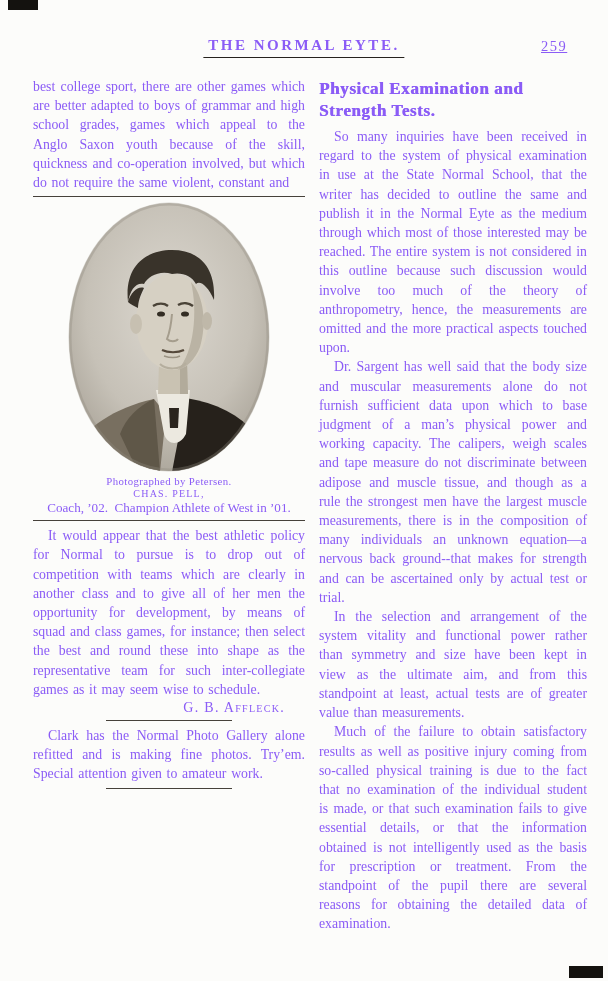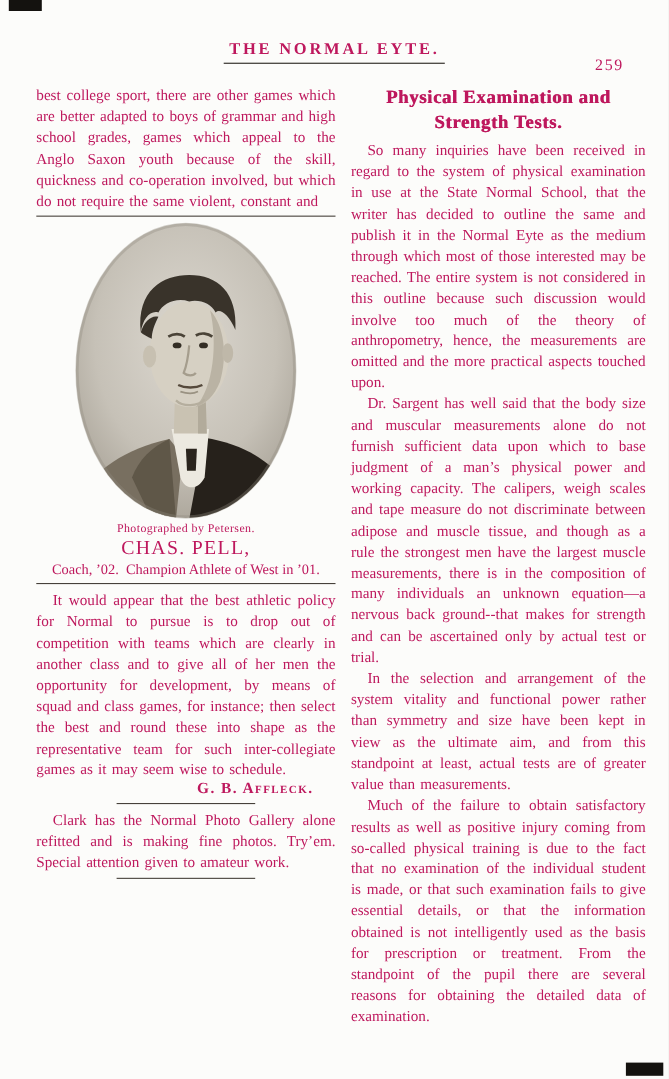--- a/index.html
+++ b/index.html
@@ -1,61 +1,61 @@
 <!DOCTYPE html>
 <html><head>
 <meta charset="utf-8">
 <style>
   html,body { margin:0; padding:0; background:#e9e7e2; }
   .page {
     position:relative; width:608px; height:981px; margin:0 auto;
     background:#fcfcfa; overflow:hidden;
     font-family:"Liberation Serif","DejaVu Serif",serif;
-    color:#be185d;
+    color:#8b5cf6;
   }
   .corner-mark { position:absolute; background:#14120f; }
   .corner-mark.tl { left:8px; top:0; width:30px; height:10px; }
   .corner-mark.br { left:569px; top:966px; width:34px; height:12px; }
 
   .masthead {
     position:absolute; top:37px; left:50%; transform:translateX(-50%);
     font-weight:bold; font-size:15px; letter-spacing:2.5px; white-space:nowrap;
     padding:0 5px 3px; border-bottom:1.6px solid #26221d;
   }
-  .pagenum { position:absolute; top:52px; left:541px; font-size:14.5px; letter-spacing:1.5px; }
+  .pagenum { position:absolute; top:38px; left:541px; font-size:14.5px; letter-spacing:1.5px;text-decoration:underline; }
 
   .col { position:absolute; top:77px; text-align:justify; }
   .col.left  { left:33px;  width:272px; }
   .col.right { left:319px; width:268px; }
 
   .body {
     margin:0; font-size:13.8px; line-height:19.2px;
     text-indent:15px; word-spacing:0.09em;
   }
   .noindent { text-indent:0; }
 
   .blackletter {
-    margin:1px 0 6px; text-align:center; text-indent:0;
+    margin:1px 0 6px; text-indent:0;
     font-size:17px; line-height:21.5px; font-weight:bold;
     letter-spacing:0.6px; text-shadow:0.5px 0 0 currentColor;
   }
 
   .rule { border:none; border-top:1.4px solid #46413a; margin:0; }
   .rule.full  { margin:4px 0 5px; }
   .rule.short { width:126px; margin:4px auto 5px; }
 
   figure { margin:3px 0 0; text-align:center; }
   figure svg { display:block; margin:0 auto; }
   .cap-credit { font-size:10.8px; font-weight:normal; letter-spacing:0.4px; margin-top:3px; }
-  .cap-name   { font-size:18px; letter-spacing:1.2px; margin-top:1px; }
+  .cap-name   { font-size:10px; letter-spacing:1.2px; margin-top:1px; }
   .cap-title  { font-size:13.1px; margin-top:1px; white-space:pre-wrap; }
 
   .signature {
     margin:1px 20px 1px 0; text-align:right; text-indent:0;
-    font-size:14px; font-variant:small-caps; letter-spacing:1.3px;font-weight:bold;
+    font-size:14px; font-variant:small-caps; letter-spacing:1.3px;
   }
 </style>
 </head>
 <body>
 
 <div class="page">
 
   <div class="corner-mark tl"></div>
   <div class="corner-mark br"></div>
 

